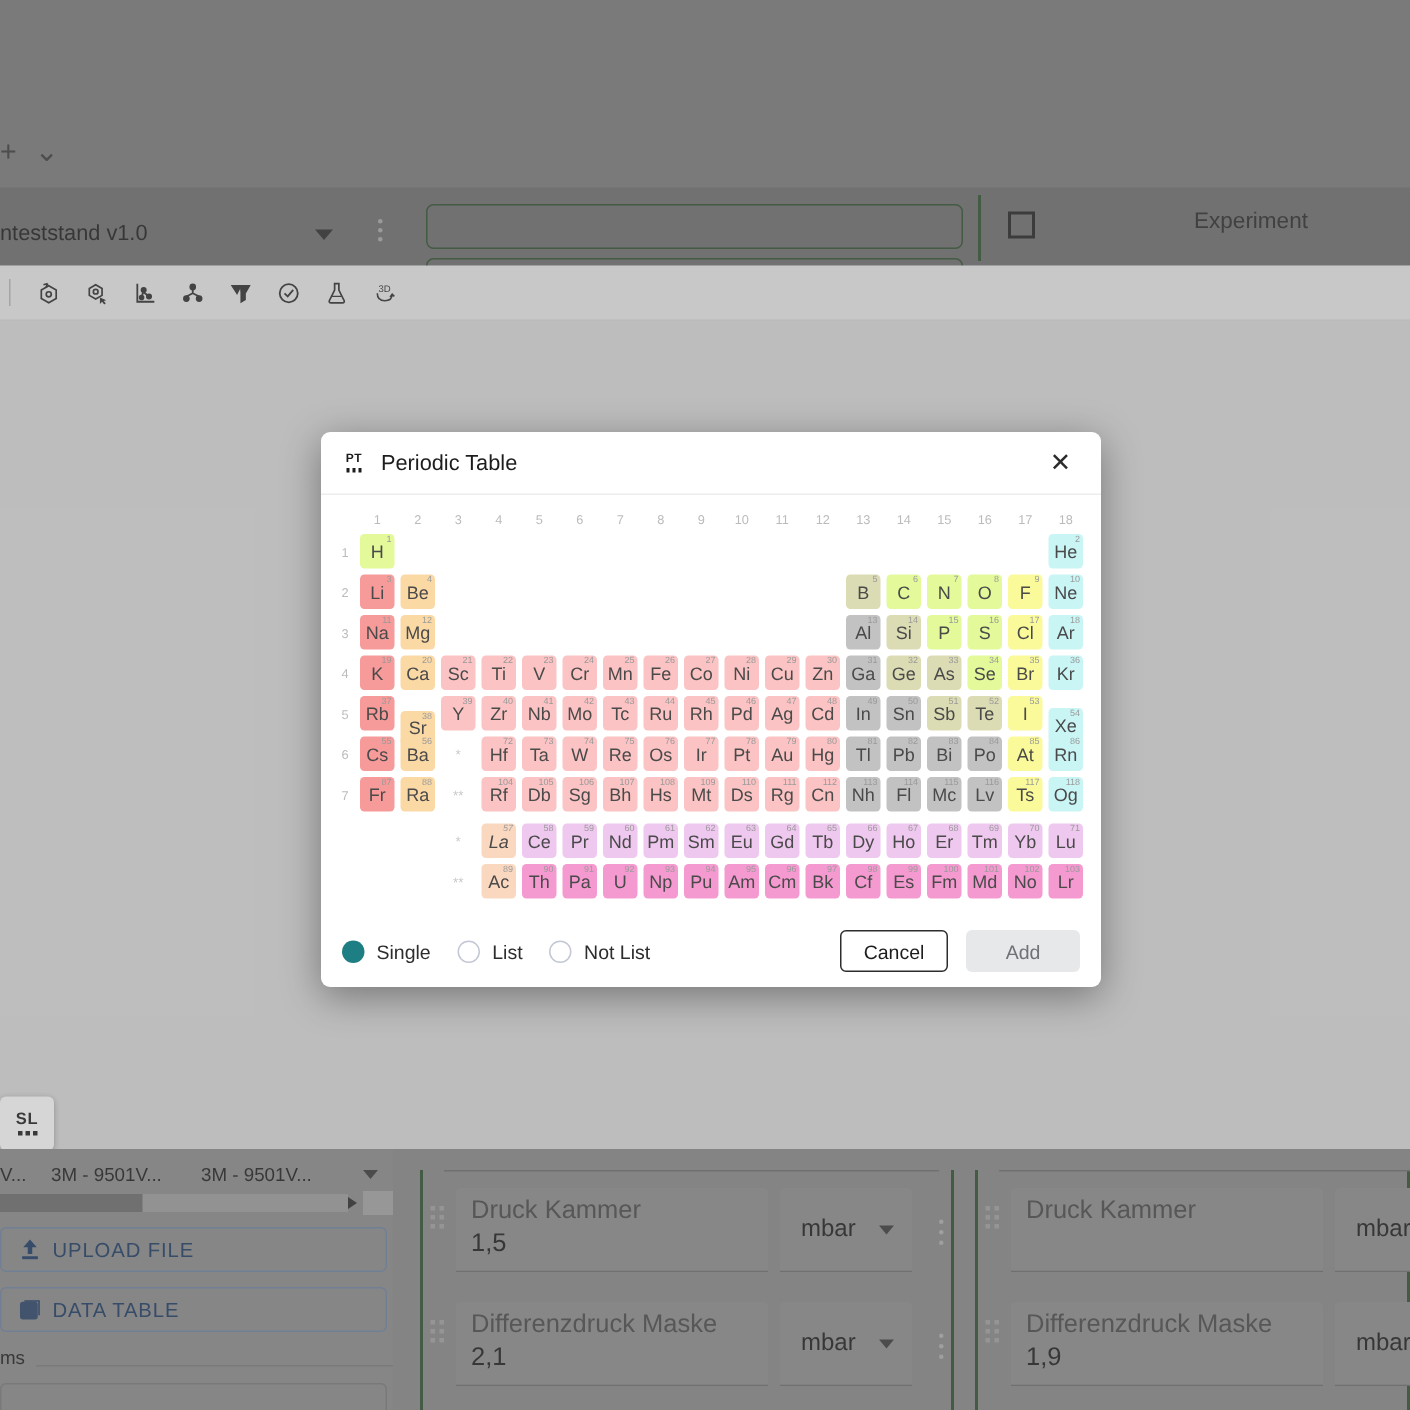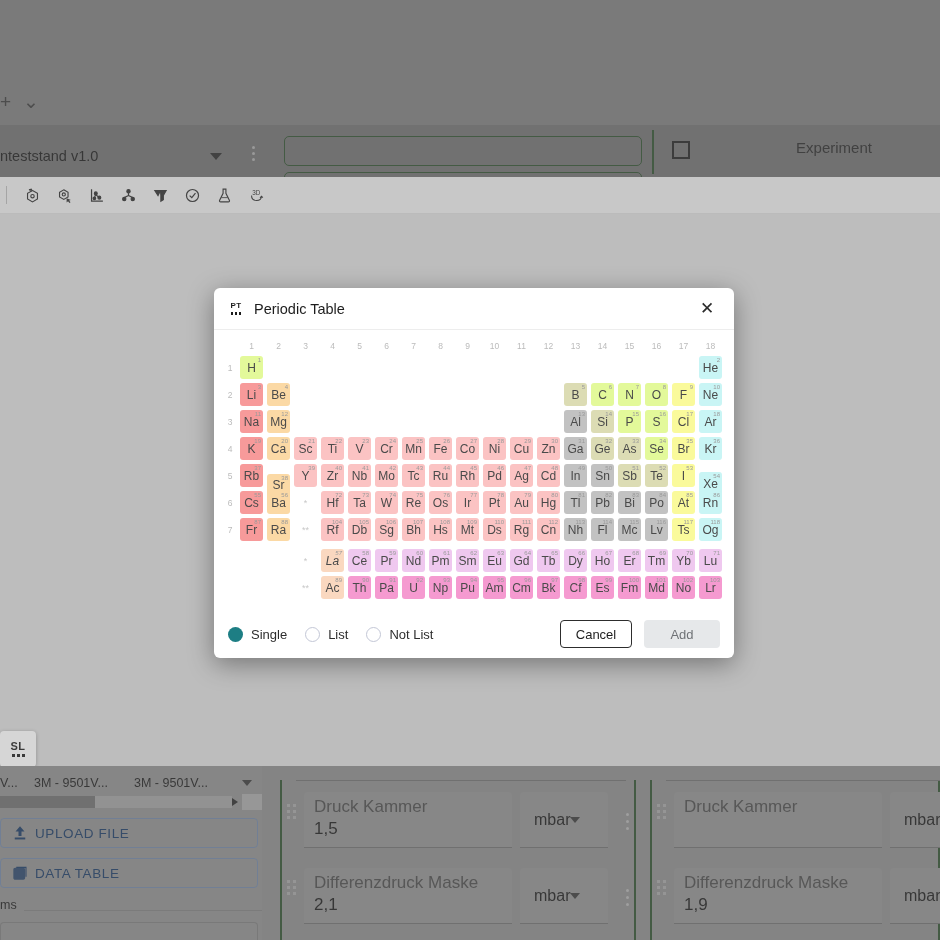--- a/index.html
+++ b/index.html
@@ -170,21 +170,21 @@
     position:absolute; height:56px; background:#8e8e8e;
     border-bottom:1px solid #6e6e6e; border-radius:3px 3px 0 0;
     padding:8px 10px 0 10px;
   }
   .field .flabel { font-size:17px; color:#4a4a4a; line-height:14px;}
   .field .fval { font-size:17px; color:#1c1c1c; margin-top:5px; line-height:20px;}
 
   .unitsel {
     position:absolute; height:56px; background:#8e8e8e;
     border-bottom:1px solid #6e6e6e; border-radius:3px 3px 0 0;
-    display:flex; align-items:center; 
+    display:flex; align-items:center; justify-content:space-between;
     padding:0 12px 0 14px;
   }
   .unitsel .utxt { font-size:16px; color:#1c1c1c; }
   .unitsel .ucaret {
     width:0;height:0;border-left:5px solid transparent;border-right:5px solid transparent;
     border-top:6px solid #3a3a3a;
   }
 
   .kebab {
     position:absolute; width:14px; height:30px;

